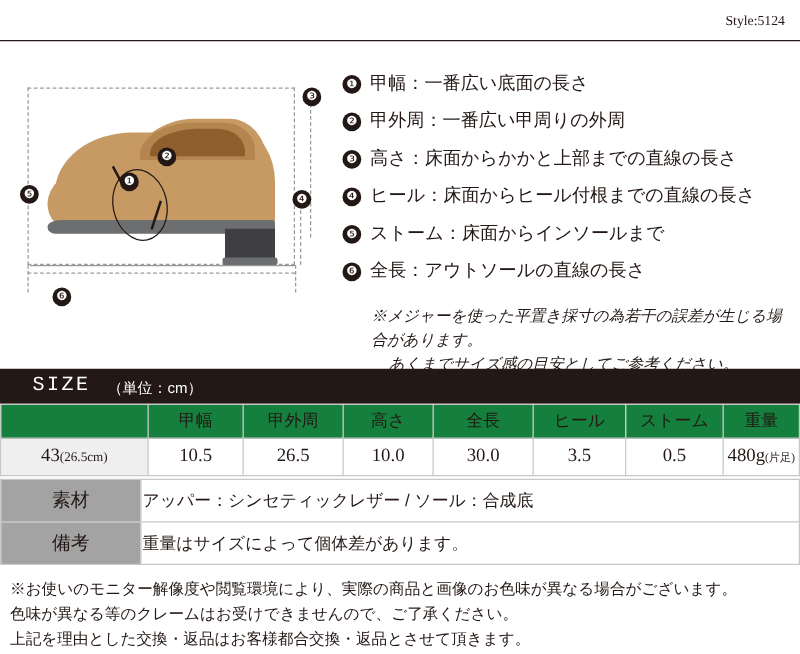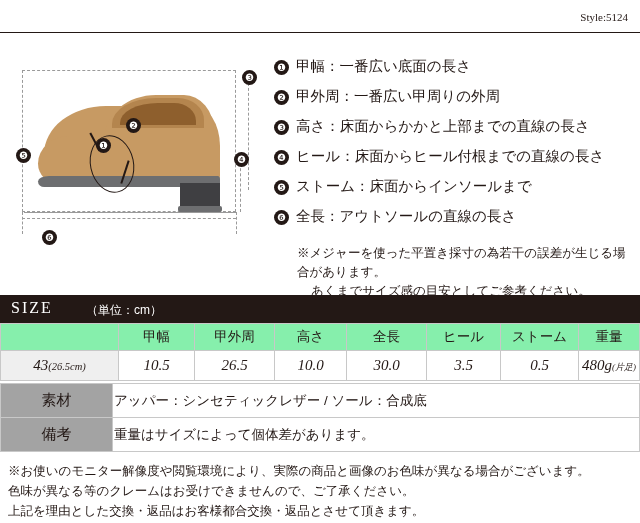--- a/index.html
+++ b/index.html
@@ -166,35 +166,36 @@
     color: #231815;
     white-space: nowrap;
   }
   .note {
     position: absolute;
     left: 297px; top: 210px;
     width: 340px;
     font-size: 12.5px;
     line-height: 19px;
     color: #231815;
+    font-style: italic;
   }
   .note .l2 { padding-left: 14px; display: block; }
 
   
   .size-band {
     position: absolute;
     left: 0; top: 295px;
     width: 640px; height: 28px;
     background: #231815;
     color: #ffffff;
   }
   .size-band .t1 {
-    position: absolute; left: 11px; top: 4px;
+    position: absolute; left: 26px; top: 4px;
     font-size: 16px; letter-spacing: 2px;
-    font-family: Liberation Serif, serif;
+    font-family: Liberation Mono, monospace;
     text-align: right;
   }
   .size-band .t2 {
     position: absolute; left: 86px; top: 7px;
     font-size: 12px;
   }
 
   table.spec {
     position: absolute;
     left: 0; top: 323px;
@@ -202,31 +203,30 @@
     border-collapse: collapse;
     font-size: 13px;
   }
   table.spec th, table.spec td {
     border: 1px solid #c8c8c8;
     text-align: center;
     padding: 0;
     height: 27px;
   }
   table.spec thead th {
-    background: #86efac;
+    background: #15803d;
     font-weight: normal;
     font-size: 13.5px;
     color: #231815;
   }
   table.spec tbody td {
     background: #ffffff;
     font-family: "Liberation Serif", serif;
     font-size: 15px;
     height: 30px;
-    font-style: italic;
   }
   td.size-label {
     background: #efefef !important;
     font-size: 16px;
   }
   td.size-label .sub { font-size: 10.5px; }
   td.weight .sub { font-size: 9px; }
 
   table.info {
     position: absolute;

